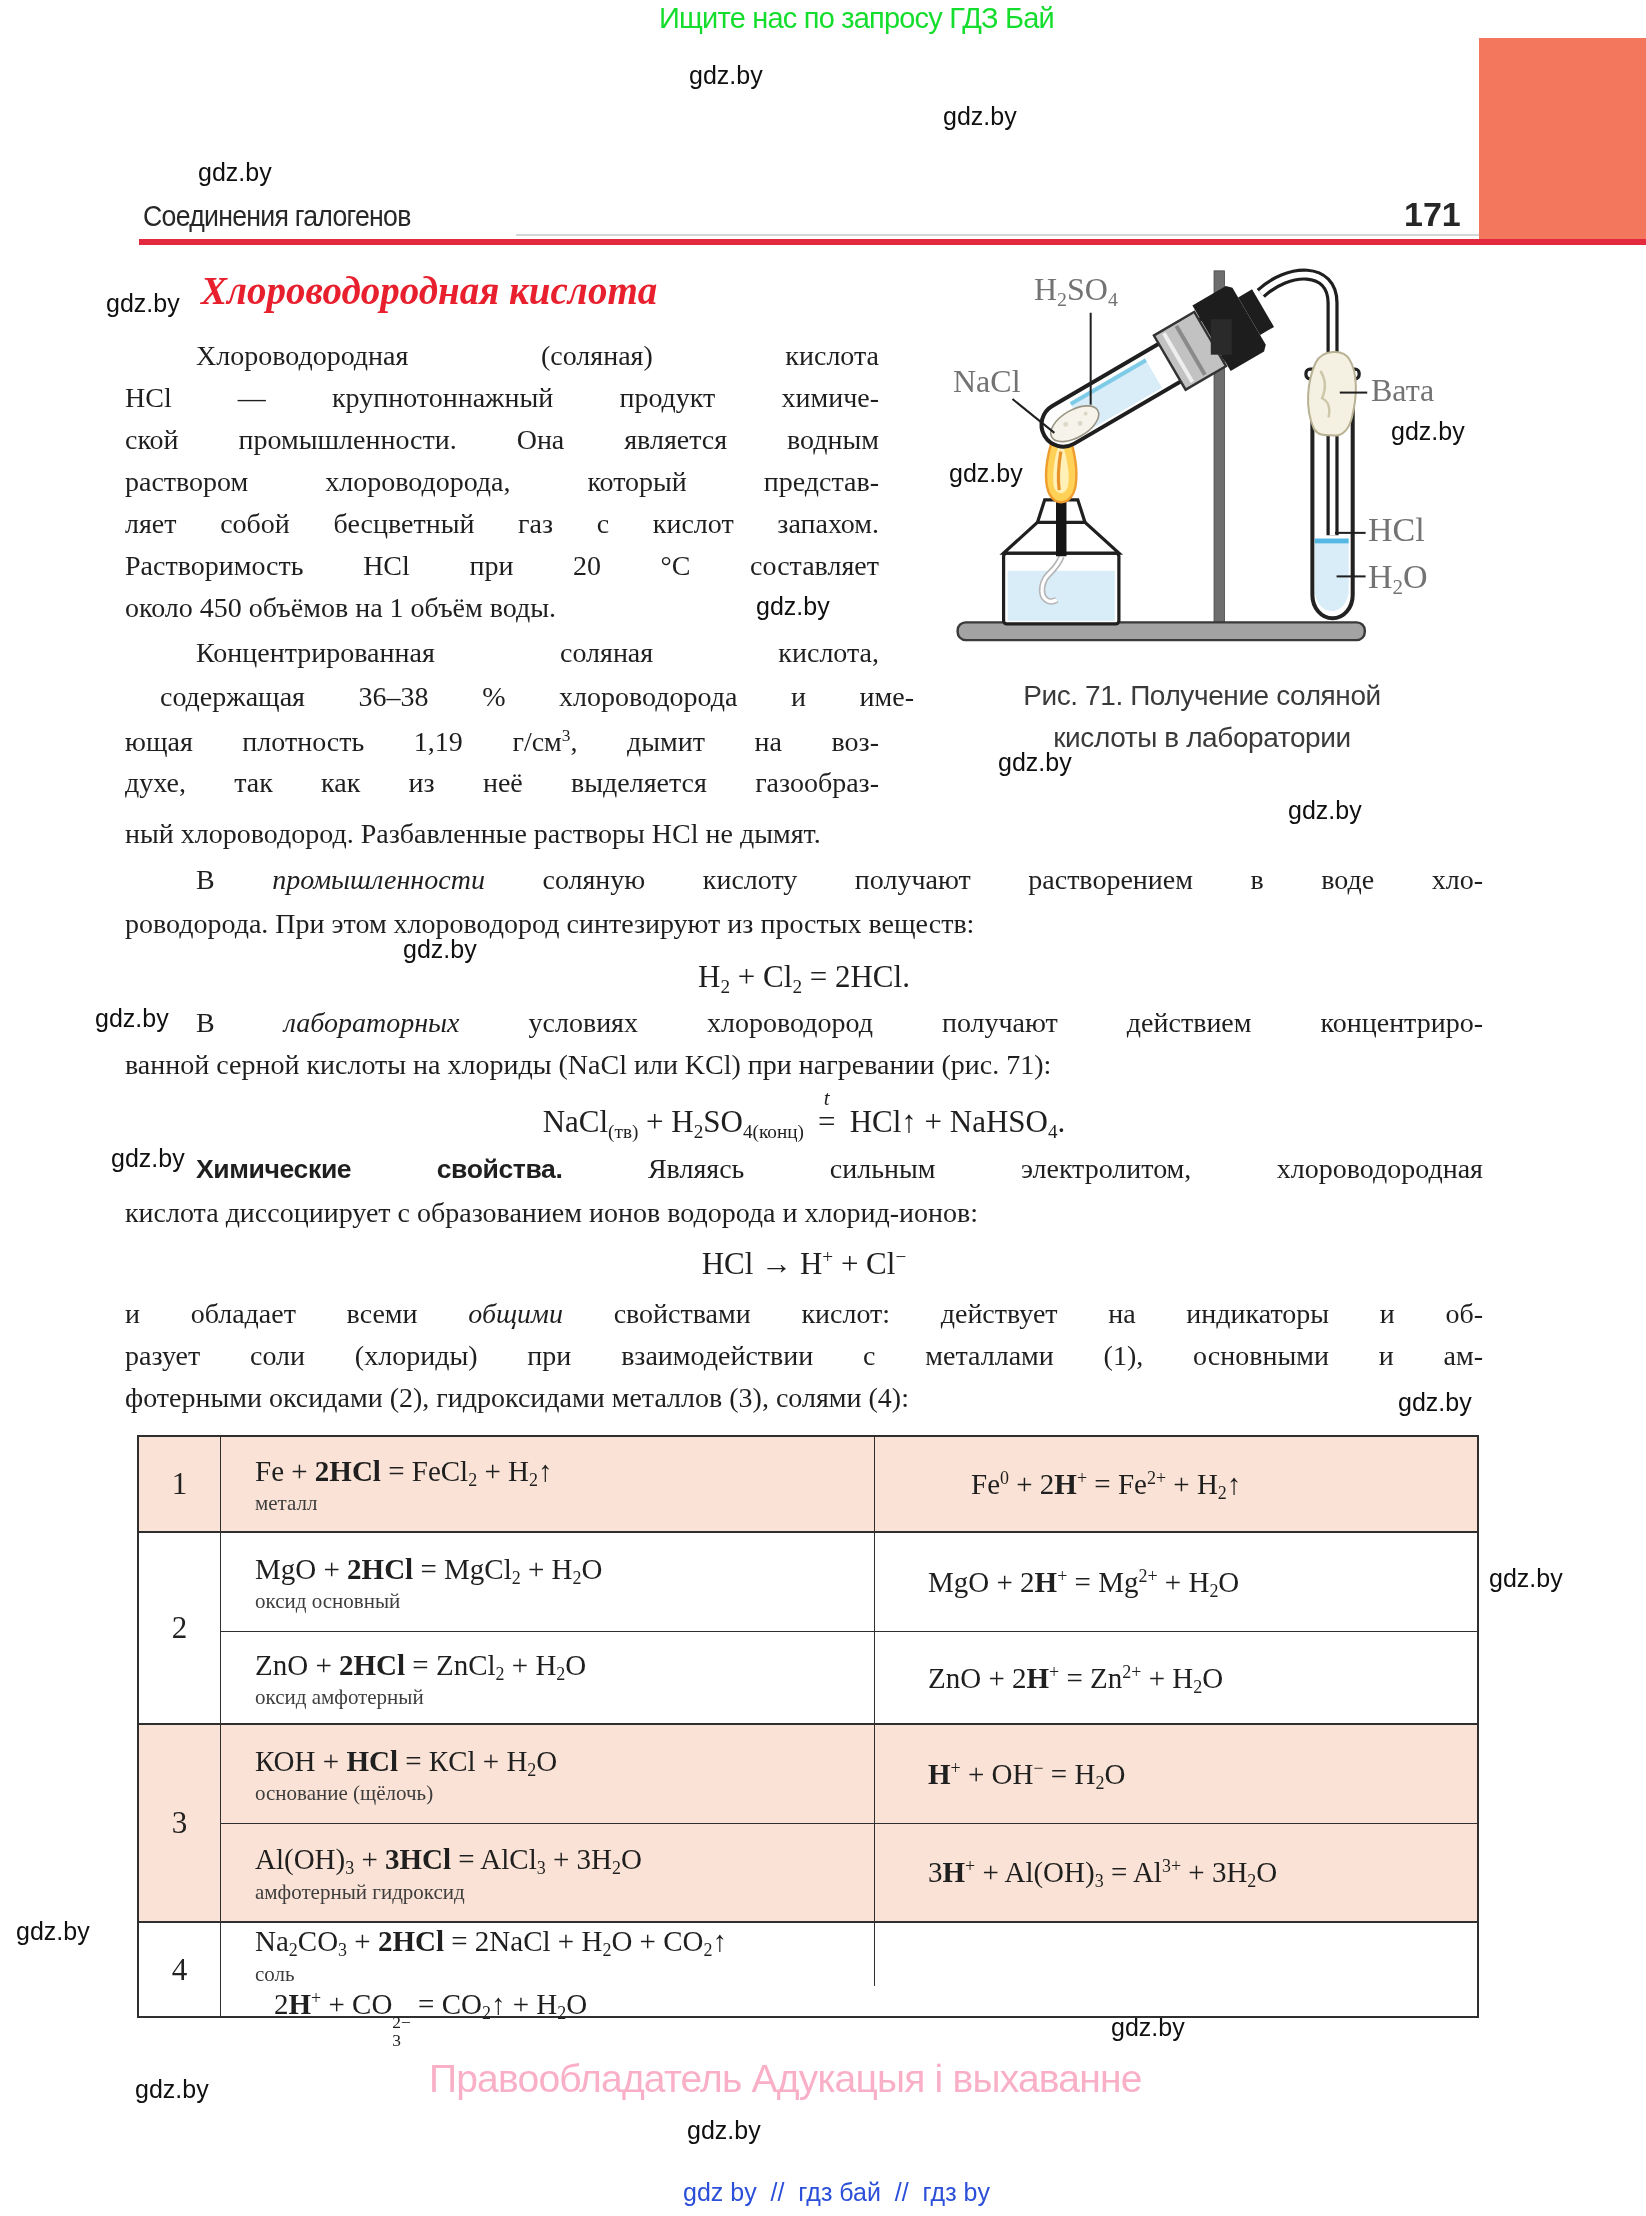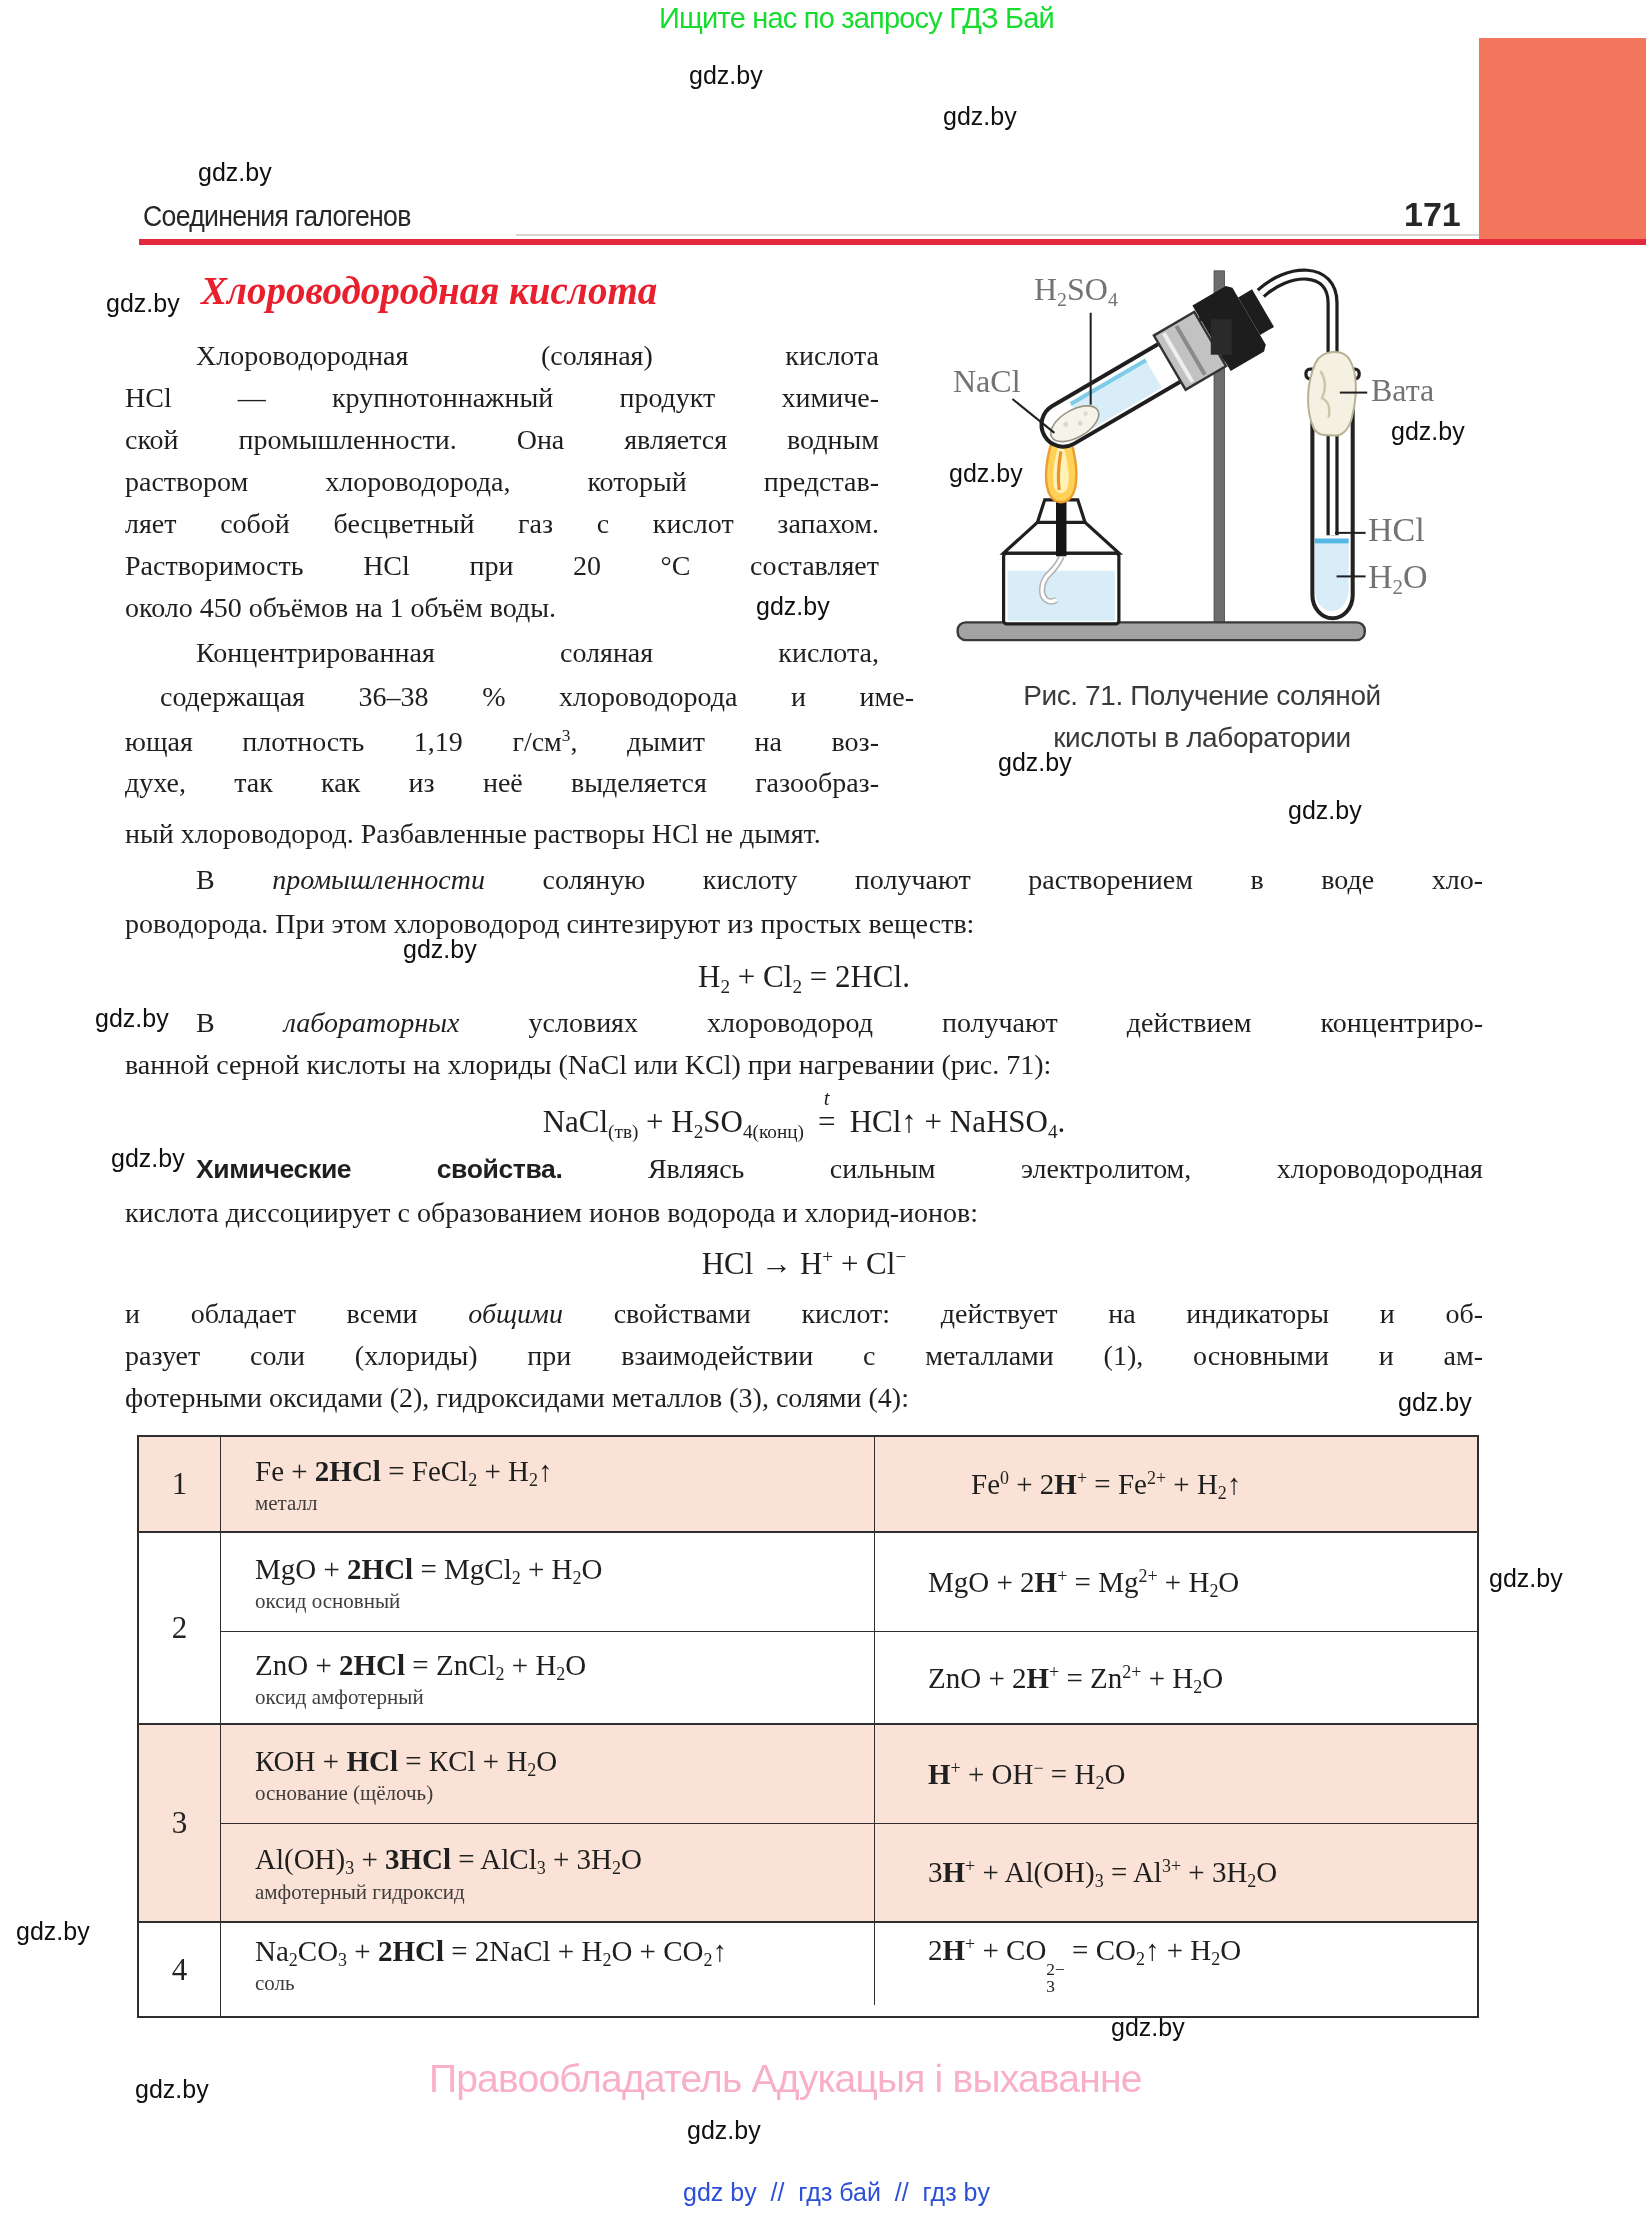--- a/index.html
+++ b/index.html
@@ -256,21 +256,21 @@
             </div>
             <div class="tcellR">
               <div class="teqn">3<b>H</b><sup>+</sup> + Al(OH)<sub>3</sub> = Al<sup>3+</sup> + 3H<sub>2</sub>O</div>
             </div>
           </div>
         </div>
       </div>
       <div class="trow" style="height: 93px; background: rgb(255, 255, 255);">
         <div class="tnum">4</div>
         <div class="tsubs">
-          <div class="tsub" style="height: 82px;">
+          <div class="tsub" style="height: 82px; flex-direction: column;">
             <div class="tcellL">
               <div class="teqn">Na<sub>2</sub>CO<sub>3</sub> + <b>2HCl</b> = 2NaCl + H<sub>2</sub>O + CO<sub>2</sub>↑</div>
               <div class="tlbl">соль</div>
             </div>
             <div class="tcellR">
               <div class="teqn">2<b>H</b><sup>+</sup> + CO<span class="stk">
                   <span>2−</span>
                   <span>3</span>
                 </span> = CO<sub>2</sub>↑ + H<sub>2</sub>O</div>
             </div>

